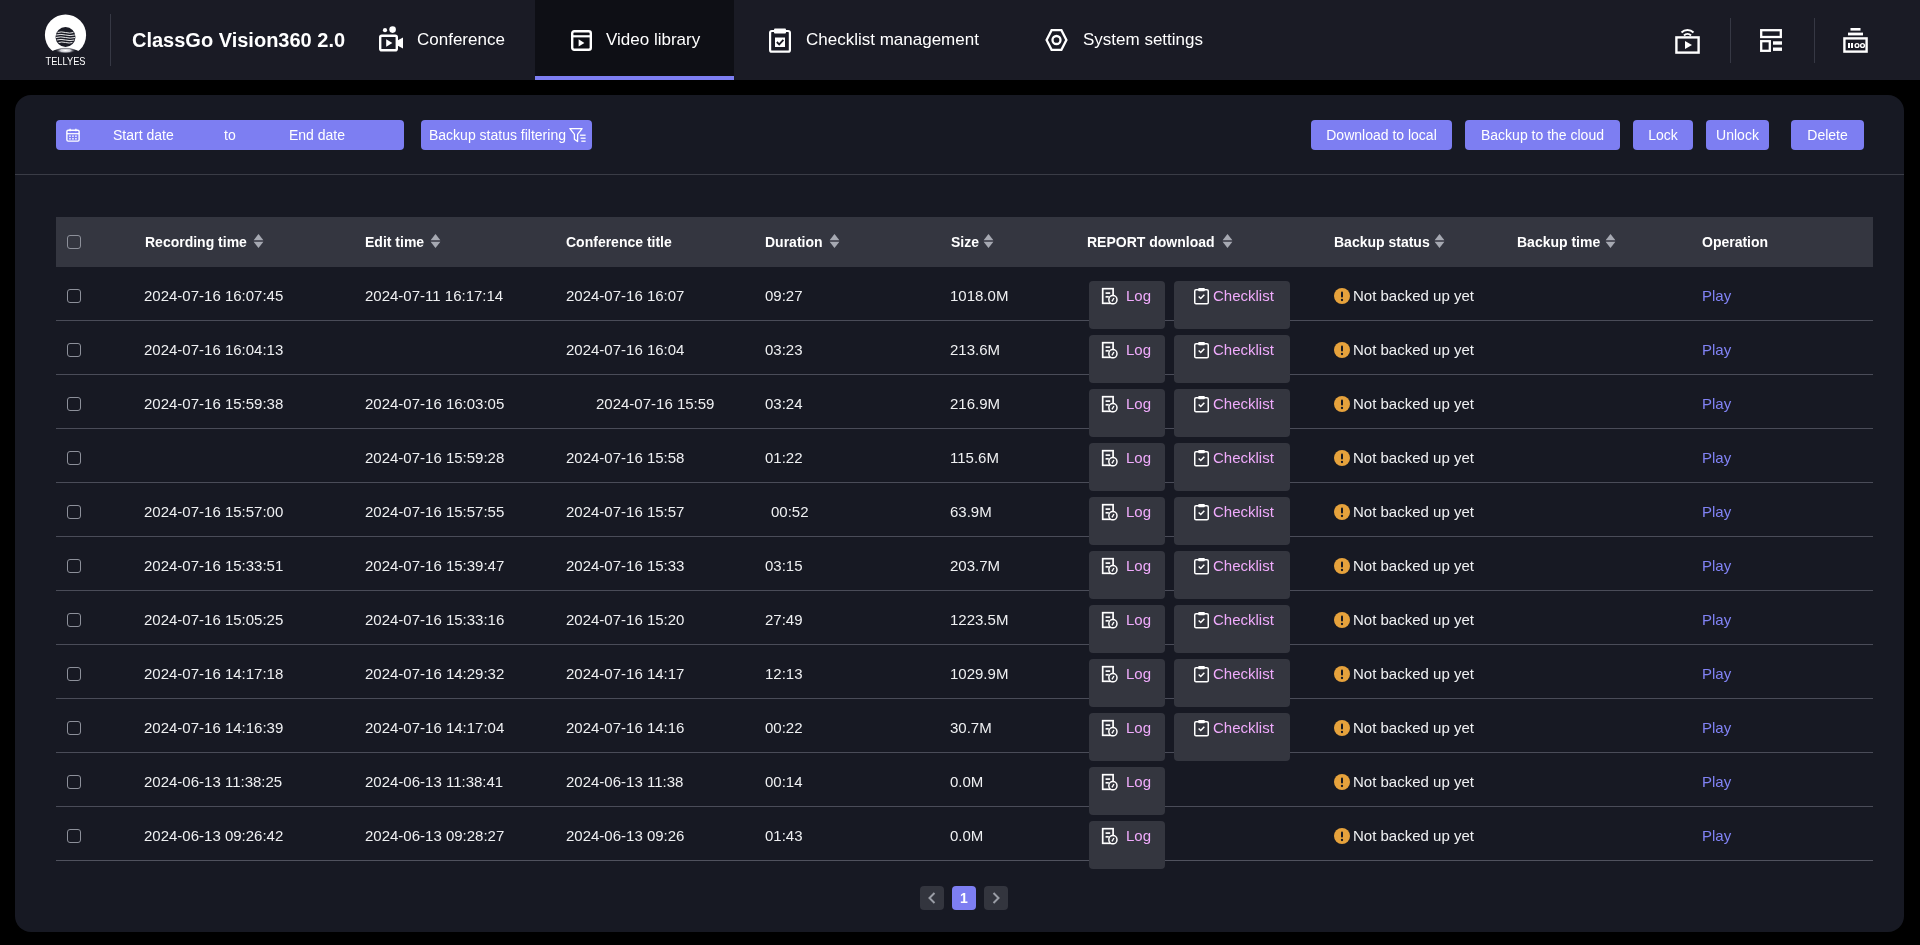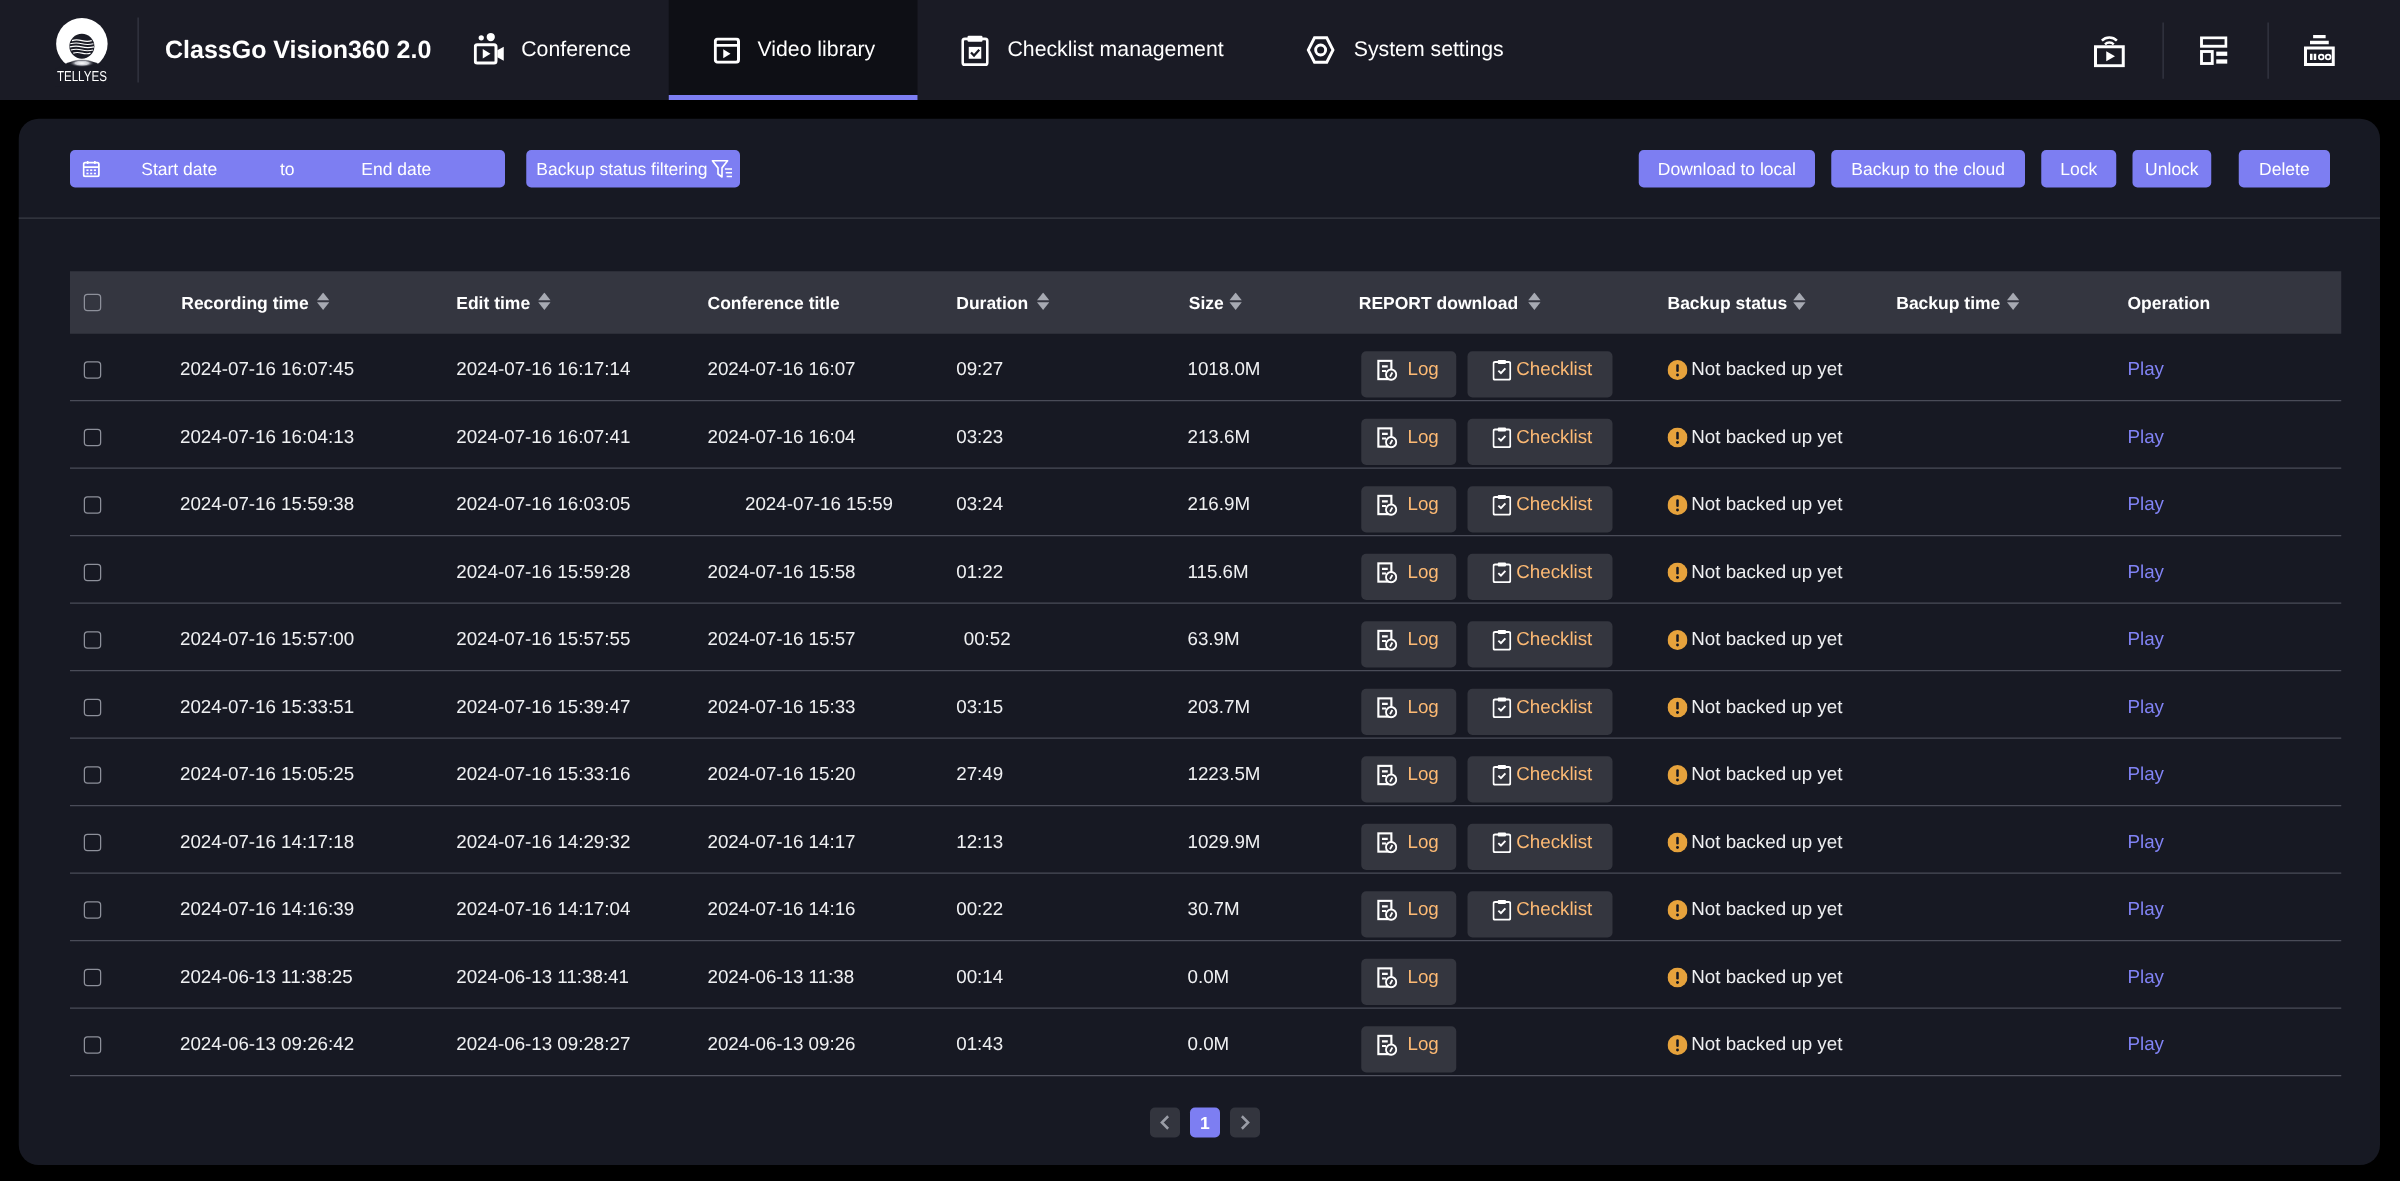--- a/index.html
+++ b/index.html
@@ -23,21 +23,21 @@
   
   .table { position:absolute; left:41px; top:122px; width:1817px; }
   .thead { position:relative; height:50px; background:#343640; color:#fff; font-size:14px; font-weight:bold; }
   .thead span { position:absolute; top:0; line-height:50px; }
   .row { position:relative; height:54px; border-bottom:1px solid #4a4c58; color:#eff0f2; font-size:15px; }
   .row span.c { position:absolute; top:0; line-height:57px; }
   .row.last { border-bottom:1px solid #50525e; }
   .cb { position:absolute; left:11px; width:14px; height:14px; border:1px solid #8d909a; border-radius:3px; }
   .thead .cb { top:18px; }
   .row .cb { top:22px; }
-  .gbtn { position:absolute; top:14px; height:37px; background:#34363f; border-radius:4px; color:#fdba74; font-size:15px; }
+  .gbtn { position:absolute; top:14px; height:48px; background:#34363f; border-radius:4px; color:#f0abfc; font-size:15px; }
   .gbtn svg { position:absolute; left:11px; top:6px; width:18px; height:18px; }
   .gbtn svg.cl { left:20px; top:6px; width:15px; height:18px; }
   .gbtn i { font-style:normal; position:absolute; top:0; line-height:29px; }
   .warn { position:absolute; top:21px; left:1278px; width:16px; height:16px; }
   .play { position:absolute; left:1646px; top:0; line-height:57px; color:#8183f5; }
   .sort { position:absolute; top:17px; }
   
   .pagebtn { position:absolute; top:791px; width:24px; height:24px; background:#33353e; border-radius:4px; }
   .pagebtn.active { background:#7d7ef2; color:#fff; font-size:14px; font-weight:bold; text-align:center; line-height:24px; }
 </style>
@@ -200,21 +200,21 @@
       <span style="left:1461px;">Backup time</span>
         <svg class="sort" style="left:1549px;" width="11" height="14" viewBox="0 0 11 14">
           <path d="M5.5,0 L10.4,6.2 L0.6,6.2 Z" fill="#a6a9b2"></path>
           <path d="M5.5,14 L0.6,7.8 L10.4,7.8 Z" fill="#a6a9b2"></path>
         </svg>
       <span style="left:1646px;">Operation</span>
     </div>
     <div class="row">
       <div class="cb"></div>
       <span class="c" style="left:88px;">2024-07-16 16:07:45</span>
-      <span class="c" style="left:309px;">2024-07-16 16:17:14</span>
+      <span class="c" style="left:309px;">2024-07-11 16:17:14</span>
       <span class="c" style="left:510px;">2024-07-16 16:07</span>
       <span class="c" style="left:709px;">09:27</span>
       <span class="c" style="left:894px;">1018.0M</span>
       <div class="gbtn" style="left:1033px; width:76px;">
           <svg viewBox="0 0 18 18">
             <rect x="2.7" y="1.7" width="10.4" height="14.6" fill="none" stroke="#fff" stroke-width="1.7"></rect>
             <line x1="5.6" y1="6.1" x2="10.2" y2="6.1" stroke="#fff" stroke-width="1.7"></line>
             <line x1="5.6" y1="9.8" x2="8.8" y2="9.8" stroke="#fff" stroke-width="1.7"></line>
             <circle cx="12.9" cy="12.7" r="4.1" fill="#34363f" stroke="#fff" stroke-width="1.5"></circle>
             <line x1="13.9" y1="11" x2="12" y2="14.4" stroke="#fff" stroke-width="1.4"></line>
@@ -233,21 +233,20 @@
             <circle cx="8" cy="8" r="8" fill="#e6a23c"></circle>
             <rect x="7" y="3.4" width="2" height="6.2" rx="1" fill="#171923"></rect>
             <circle cx="8" cy="12" r="1.15" fill="#171923"></circle>
           </svg></div>
       <span class="c" style="left:1297px;">Not backed up yet</span>
       <span class="c play">Play</span>
     </div>
     <div class="row">
       <div class="cb"></div>
       <span class="c" style="left:88px;">2024-07-16 16:04:13</span>
-      <span class="c" style="left:309px;">2024-07-16 16:07:41</span>
       <span class="c" style="left:510px;">2024-07-16 16:04</span>
       <span class="c" style="left:709px;">03:23</span>
       <span class="c" style="left:894px;">213.6M</span>
       <div class="gbtn" style="left:1033px; width:76px;">
           <svg viewBox="0 0 18 18">
             <rect x="2.7" y="1.7" width="10.4" height="14.6" fill="none" stroke="#fff" stroke-width="1.7"></rect>
             <line x1="5.6" y1="6.1" x2="10.2" y2="6.1" stroke="#fff" stroke-width="1.7"></line>
             <line x1="5.6" y1="9.8" x2="8.8" y2="9.8" stroke="#fff" stroke-width="1.7"></line>
             <circle cx="12.9" cy="12.7" r="4.1" fill="#34363f" stroke="#fff" stroke-width="1.5"></circle>
             <line x1="13.9" y1="11" x2="12" y2="14.4" stroke="#fff" stroke-width="1.4"></line>

